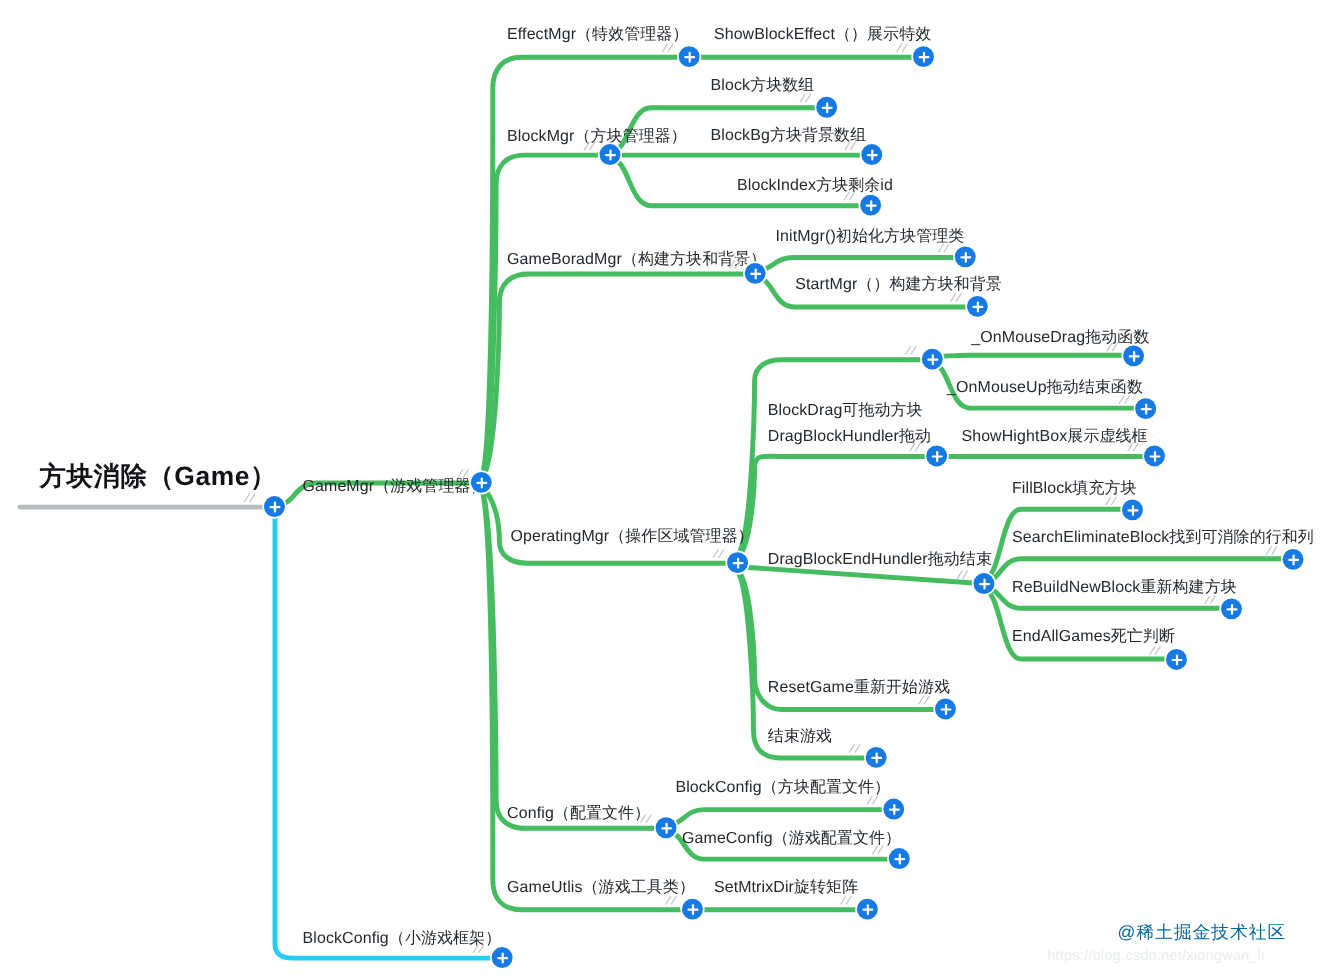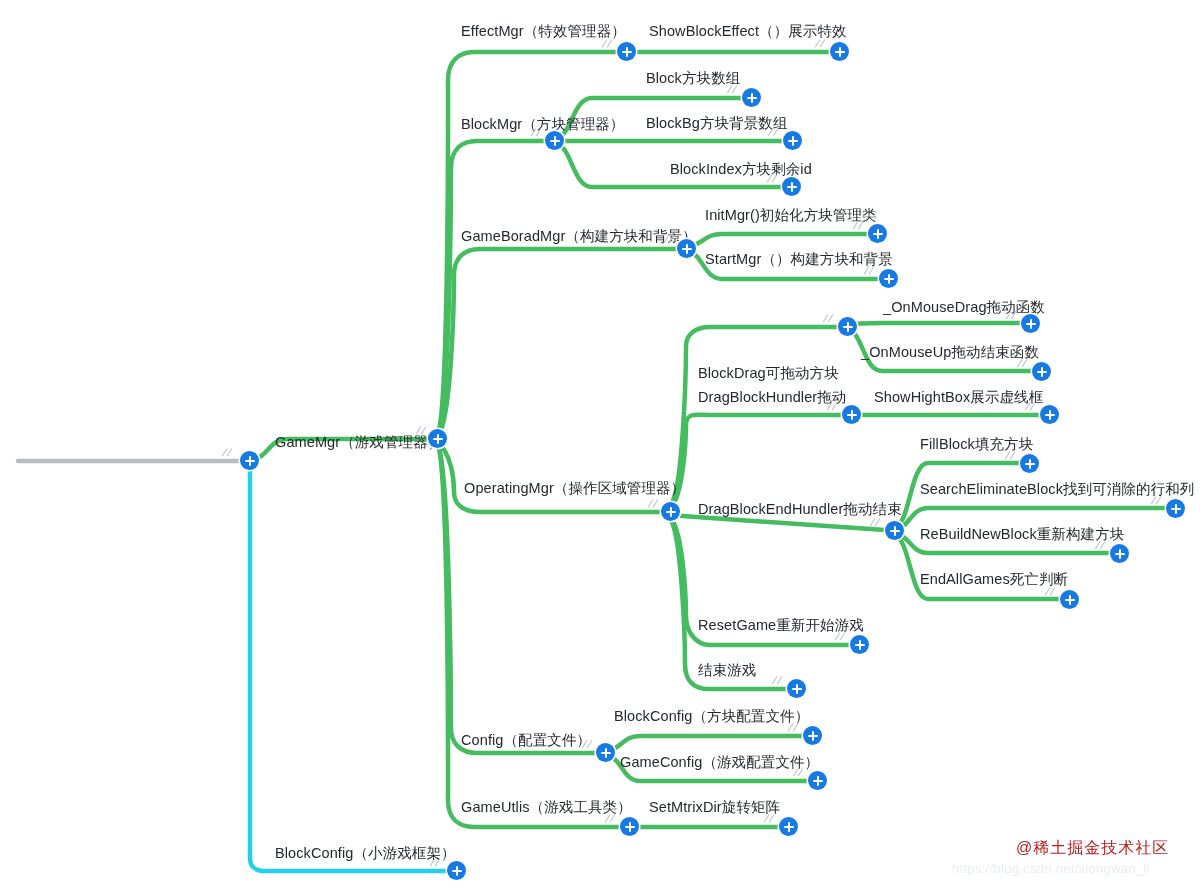--- a/index.html
+++ b/index.html
@@ -46,21 +46,21 @@
   .hatch i{
     position:absolute;display:block;
     width:1.4px;height:9px;background:#b9bfc6;
     transform:rotate(32deg);transform-origin:center;
   }
   .hatch i:nth-child(1){left:0px;top:0px;}
   .hatch i:nth-child(2){left:4.5px;top:0px;}
 
   .watermark{
     position:absolute;
-    color:#b91c1c;
+    color:#0369a1;
     white-space:nowrap;
     user-select:none;
   }
   .wm-main{font-size:16px;letter-spacing:1px;}
   .wm-url{font-size:13px;letter-spacing:.3px;color:#e8ecef;}
 </style>
 </head>
 <body>
 
 <div id="canvas">
@@ -108,20 +108,21 @@
 
       <path d="M606,750 C622,750 622,736 640,736 L803,736" stroke="#45bc5f" stroke-width="4.5"></path>
       <path d="M606,756 C622,756 622,781 640,781 L808,781" stroke="#45bc5f" stroke-width="4.5"></path>
 
       <path d="M629,827 L779,827" stroke="#45bc5f" stroke-width="4.5"></path>
 
       <path d="M450,871 L451,871" stroke="#22cfee" stroke-width="4.5"></path>
     </g>
   </svg>
 
+  <div class="node-label root" style="left:36px;top:422px;">方块消除（Game）</div>
   <div class="hatch" style="left:224px;top:448px;">
       <i></i>
       <i></i>
     </div>
   <div class="plus" style="left:240px;top:451px;"></div>
 
   <div class="node-label" style="left:275px;top:411px;margin-top:24px;">GameMgr（游戏管理器）</div>
   <div class="hatch" style="left:418px;top:426px;">
       <i></i>
       <i></i>
@@ -184,21 +185,21 @@
     </div>
   <div class="plus" style="left:677px;top:239px;"></div>
 
   <div class="node-label" style="left:705px;top:208px;">InitMgr()初始化方块管理类</div>
   <div class="hatch" style="left:855px;top:221px;">
       <i></i>
       <i></i>
     </div>
   <div class="plus" style="left:868px;top:224px;"></div>
 
-  <div class="node-label" style="left:705px;top:252px;">StartMgr（）构建方块和背景</div>
+  <div class="node-label" style="left:723px;top:252px;">StartMgr（）构建方块和背景</div>
   <div class="hatch" style="left:866px;top:266px;">
       <i></i>
       <i></i>
     </div>
   <div class="plus" style="left:879px;top:269px;"></div>
 
   <div class="node-label" style="left:464px;top:481px;">OperatingMgr（操作区域管理器）</div>
   <div class="hatch" style="left:650px;top:499px;">
       <i></i>
       <i></i>

